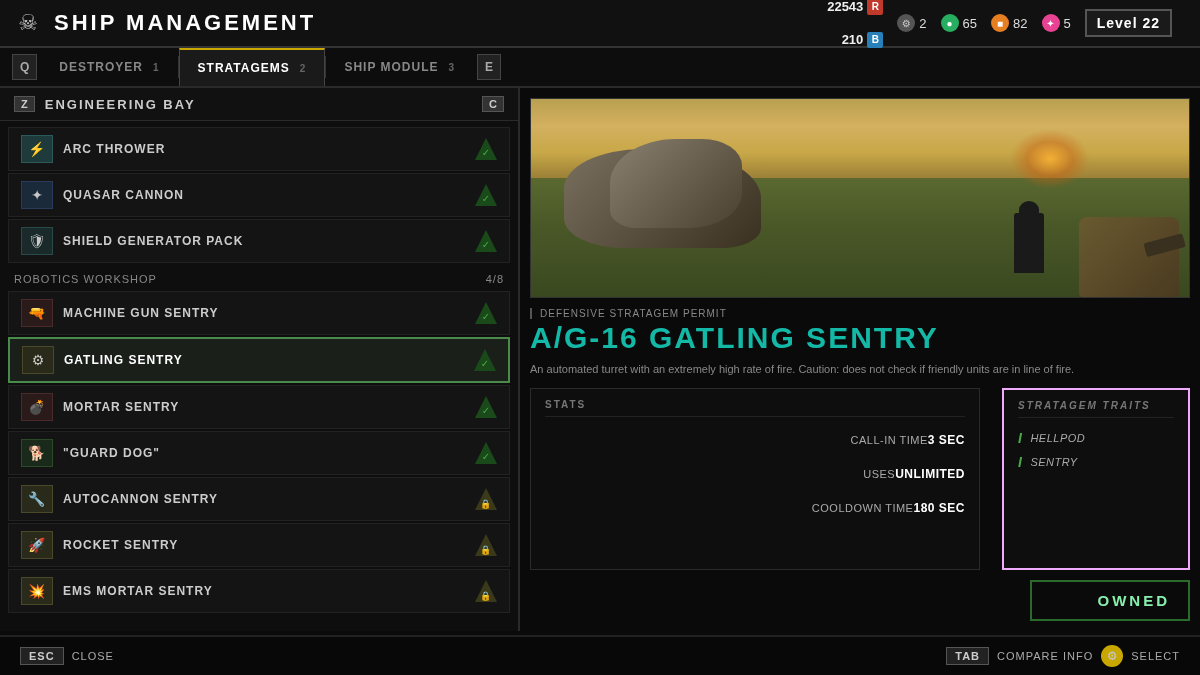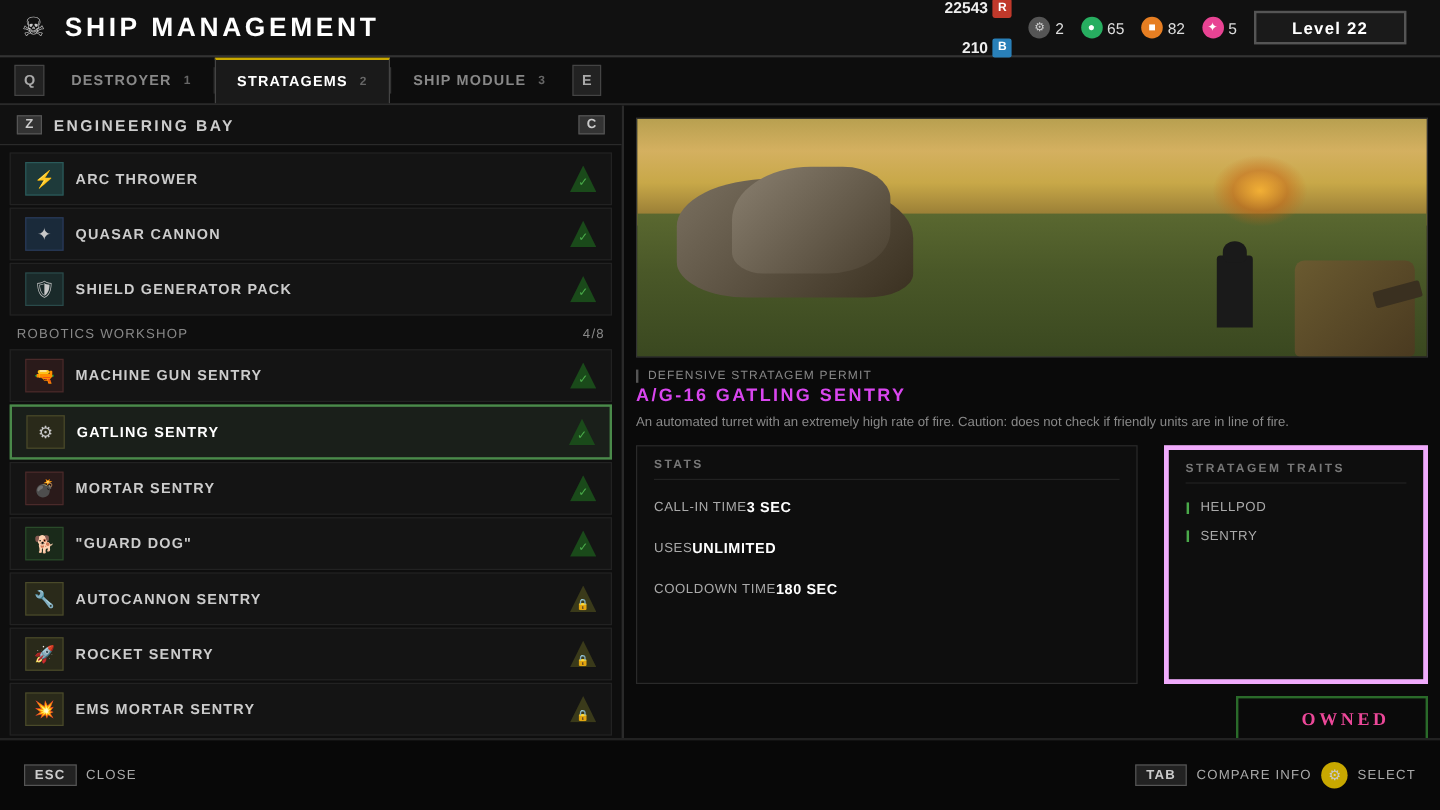--- a/index.html
+++ b/index.html
@@ -78,21 +78,21 @@
       color: #ddd;
     }
     .icon-circle { width: 18px; height: 18px; border-radius: 50%; display: flex; align-items: center; justify-content: center; font-size: 10px; }
     .ic-gray { background: #555; color: #ccc; }
     .ic-green { background: #27ae60; color: #fff; }
     .ic-orange { background: #e67e22; color: #fff; }
     .ic-pink { background: #e84393; color: #fff; }
     .level-badge {
       background: #1a1a1a;
       border: 2px solid #555;
-      padding: 4px 30px;
+      padding: 4px 10px;
       font-size: 14px;
       font-weight: bold;
       color: #fff;
       letter-spacing: 1px;
     }
 
     
     .nav-bar {
       display: flex;
       align-items: stretch;
@@ -351,23 +351,23 @@
 
     .item-permit {
       font-size: 10px;
       color: #888;
       text-transform: uppercase;
       letter-spacing: 1px;
       border-left: 2px solid #555;
       padding-left: 8px;
     }
     .item-name-large {
-      font-size: 15px;
+      font-size: 30px;
       font-weight: 900;
-      color: #d946ef;
+      color: #14b8a6;
       letter-spacing: 2px;
       text-transform: uppercase;
       margin: 2px 0 6px;
     }
     .item-description {
       font-size: 11px;
       color: #888;
       line-height: 1.5;
     }
 
@@ -387,75 +387,75 @@
       font-weight: bold;
       letter-spacing: 2px;
       color: #777;
       text-transform: uppercase;
       border-bottom: 1px solid #222;
       padding-bottom: 6px;
       margin-bottom: 8px;
     }
     .stat-row {
       display: flex;
-      justify-content: flex-start;
+      justify-content: flex-end;
       align-items: center;
       padding: 4px 0;
       font-size: 11px;
       color: #aaa;
       text-transform: uppercase;
       letter-spacing: 0.5px;
       margin-top: 12px;
     }
     .stat-value {
       color: #fff;
       font-weight: bold;
       font-size: 12px;
     }
     .traits-box {
-      width: 220px;
+      width: 188px;
       background: #0e0e0e;
-      border: 4px solid #f0abfc;
+      border: 2px solid #f0abfc;
       padding: 10px 14px;
+      font-style: italic;
     }
     .trait-row {
       display: flex;
       align-items: center;
       gap: 8px;
       padding: 4px 0;
       font-size: 11px;
       color: #aaa;
       text-transform: uppercase;
       letter-spacing: 0.5px;
     }
     .trait-bullet {
       color: #4aaa4a;
       font-size: 14px;
       font-weight: bold;
     }
 
     .owned-btn {
       background: transparent;
       border: 2px solid #2a6a2a;
-      color: #ec4899;
+      color: #86efac;
       font-size: 15px;
       font-weight: bold;
       letter-spacing: 3px;
       text-transform: uppercase;
-      padding: 10px 30px;
+      padding: 10px 18px;
       cursor: pointer;
       text-align: right;
       align-self: flex-end;
       min-width: 160px;
-      font-family: Liberation Serif, serif;
     }
 
     
     .footer {
-      height: 60px;
+      height: 40px;
       background: #080808;
       border-top: 2px solid #222;
       display: flex;
       align-items: center;
       justify-content: space-between;
       padding: 0 20px;
       position: absolute;
       bottom: 0;
       left: 0; right: 0;
     }

